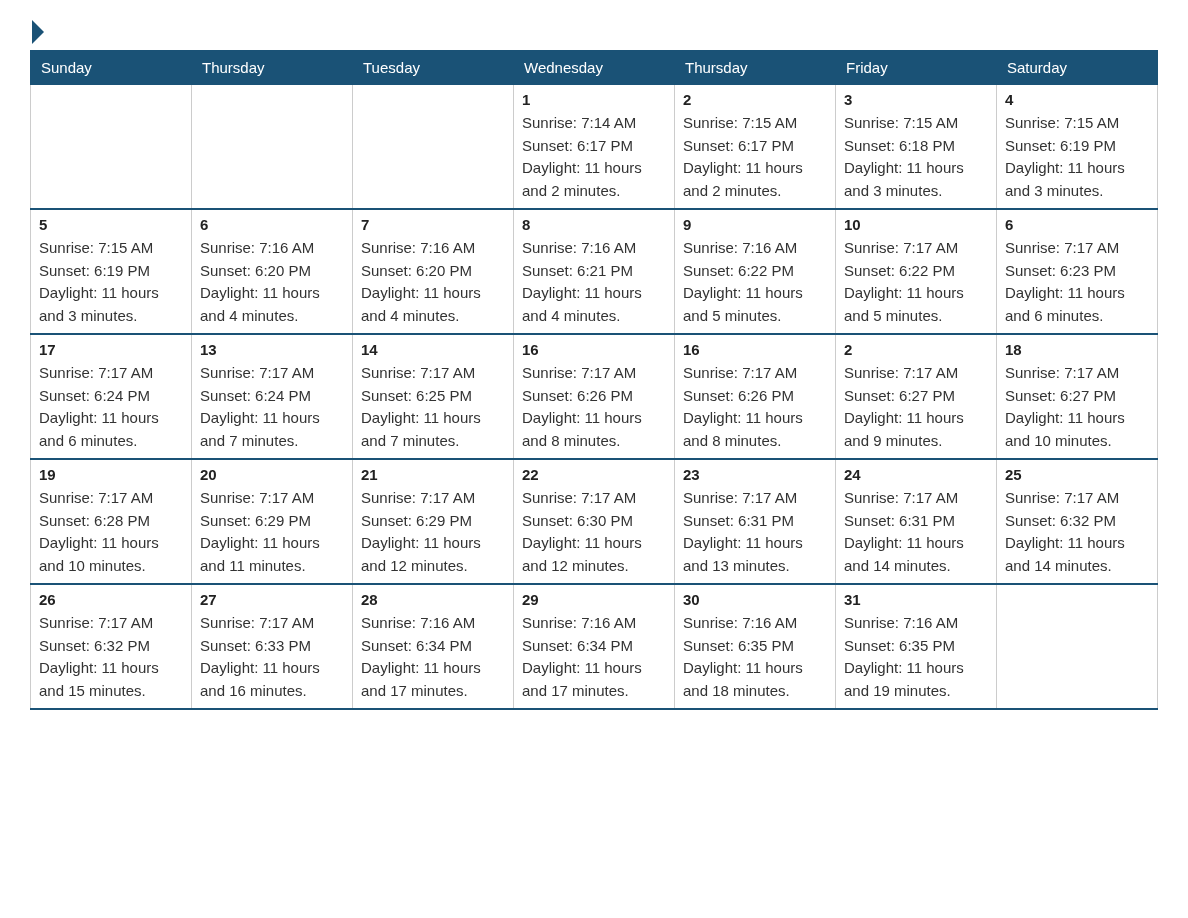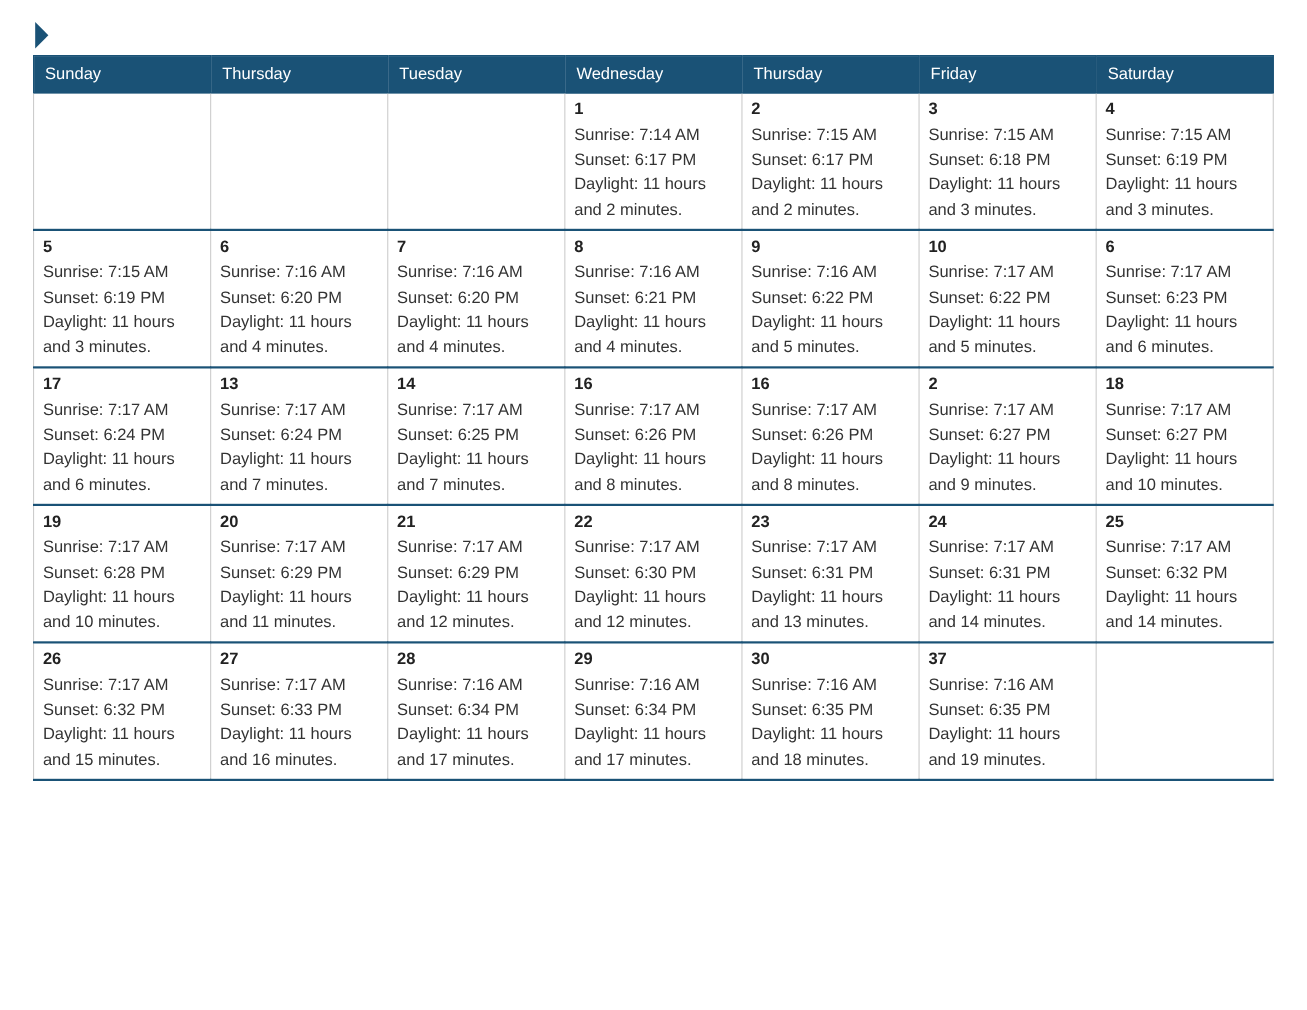--- a/index.html
+++ b/index.html
@@ -318,21 +318,21 @@
 Sunset: 6:34 PM
 Daylight: 11 hours and 17 minutes.</div>
         </td>
         <td>
           <span class="day-number">30</span>
           <div class="day-info" style="white-space: pre-line;">Sunrise: 7:16 AM
 Sunset: 6:35 PM
 Daylight: 11 hours and 18 minutes.</div>
         </td>
         <td>
-          <span class="day-number">37</span>
+          <span class="day-number">31</span>
           <div class="day-info" style="white-space: pre-line;">Sunrise: 7:16 AM
 Sunset: 6:35 PM
 Daylight: 11 hours and 19 minutes.</div>
         </td>
         <td class="empty-cell"></td>
       </tr>
     </tbody>
 </table>
 
 </body></html>

